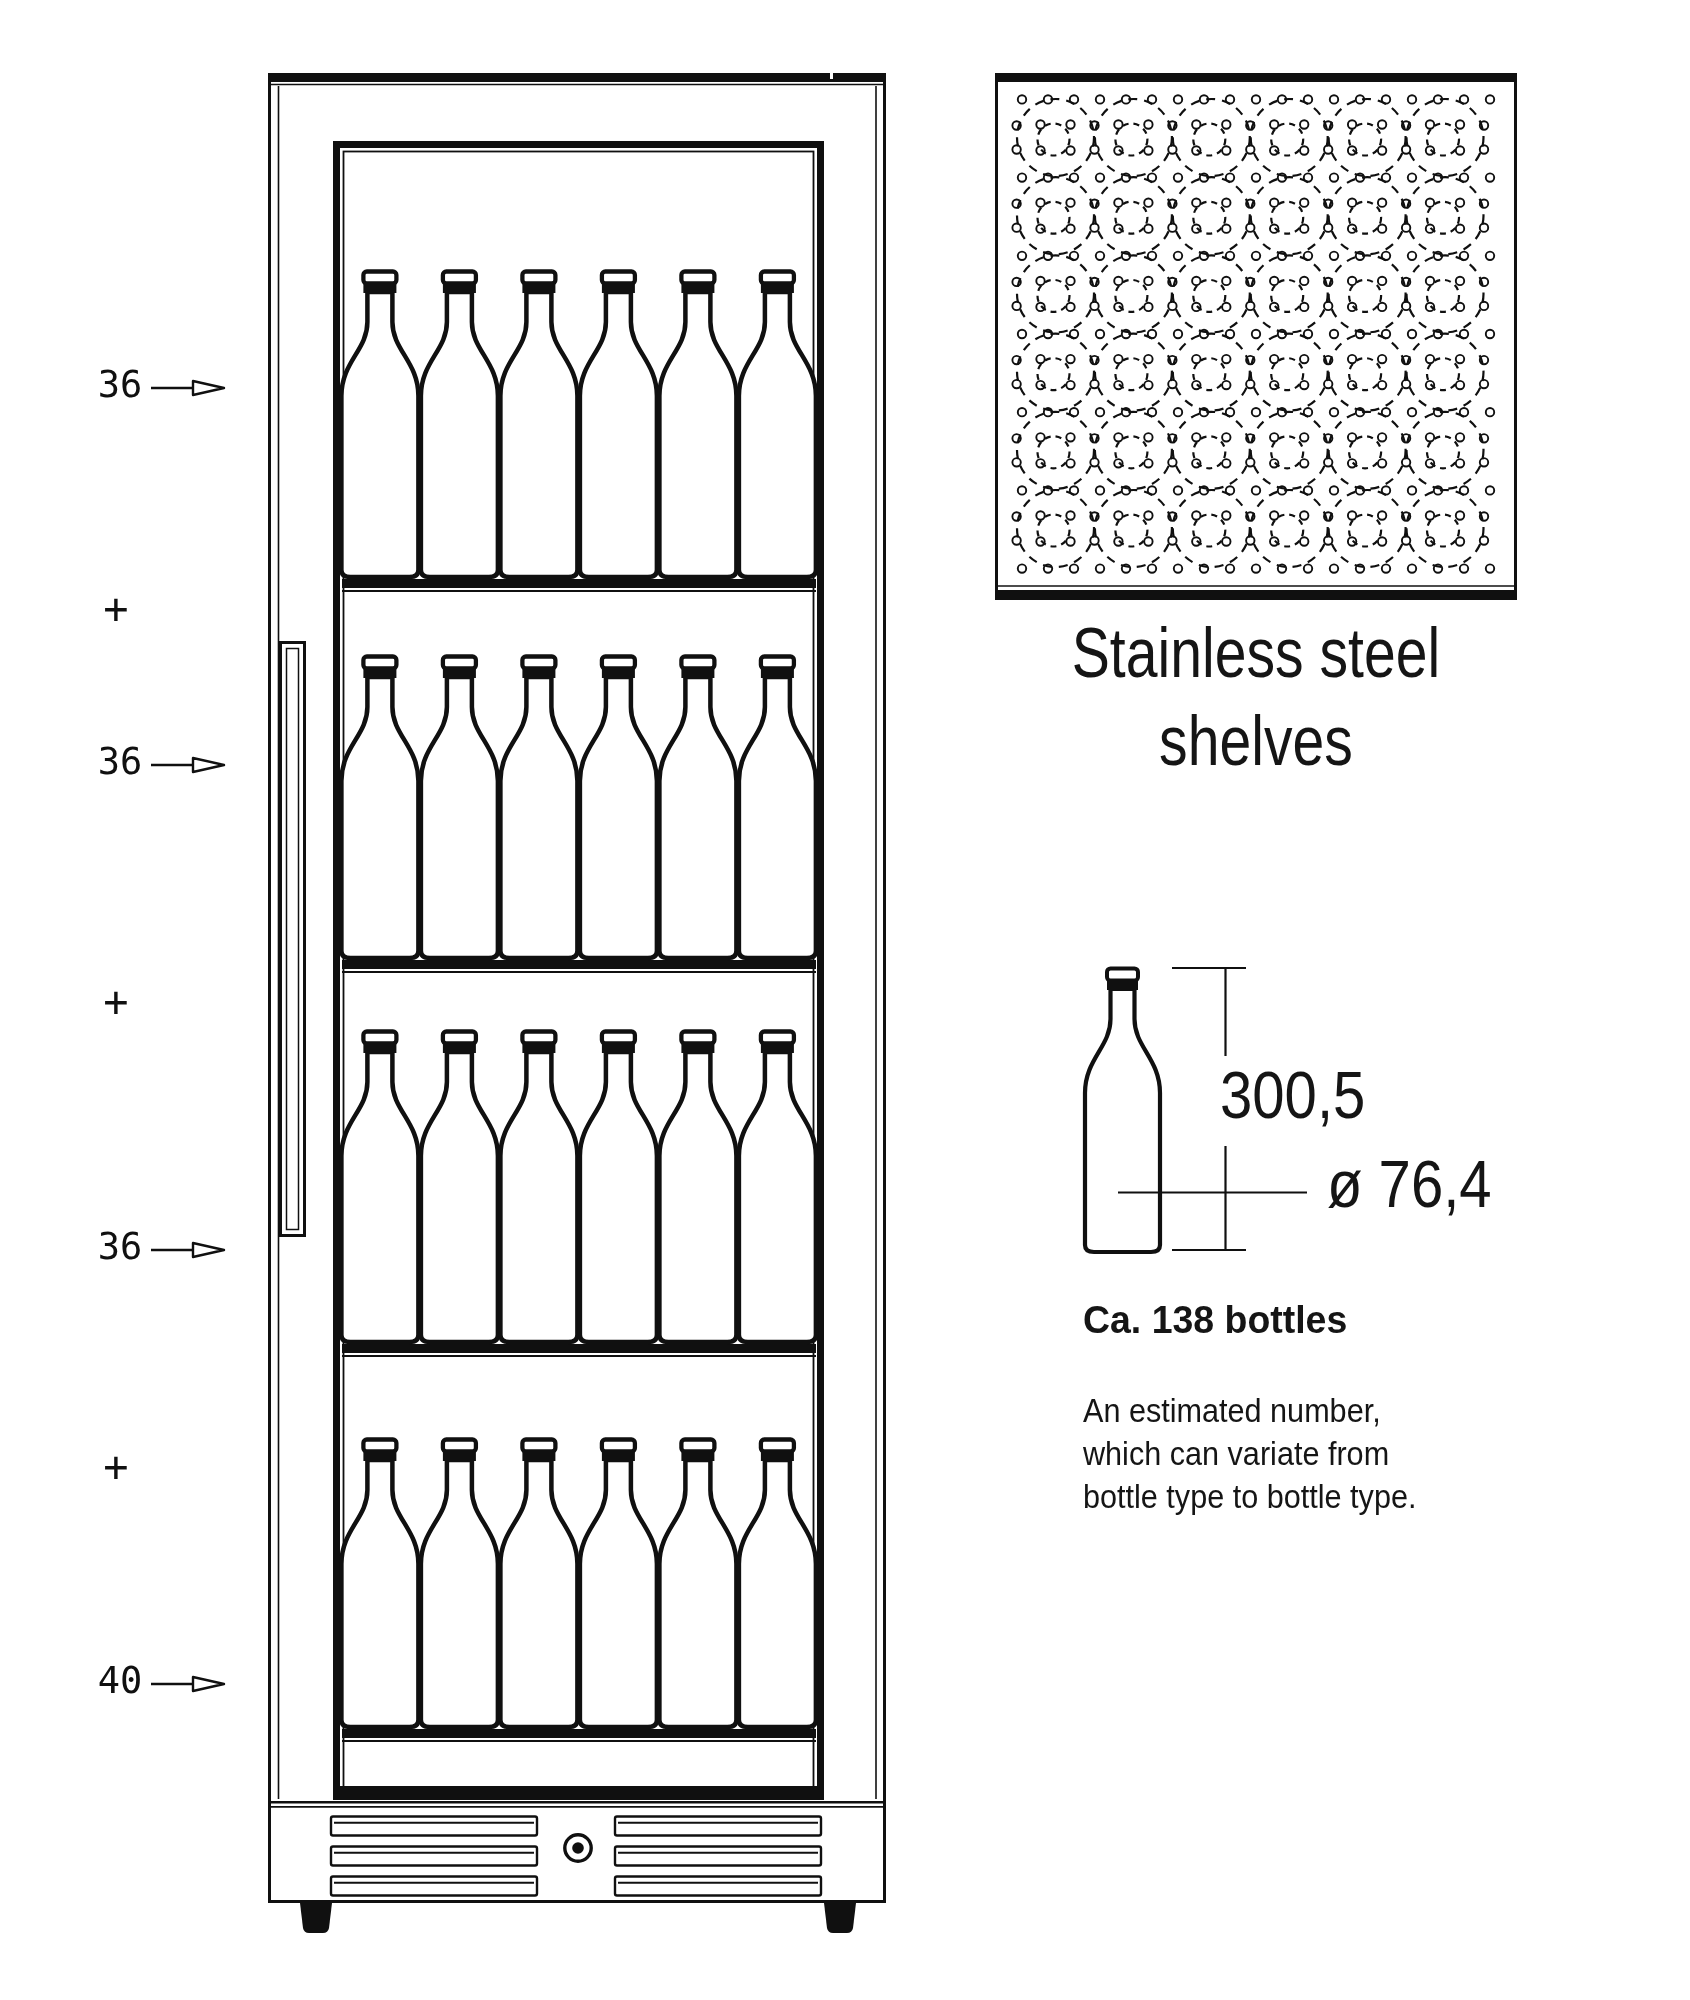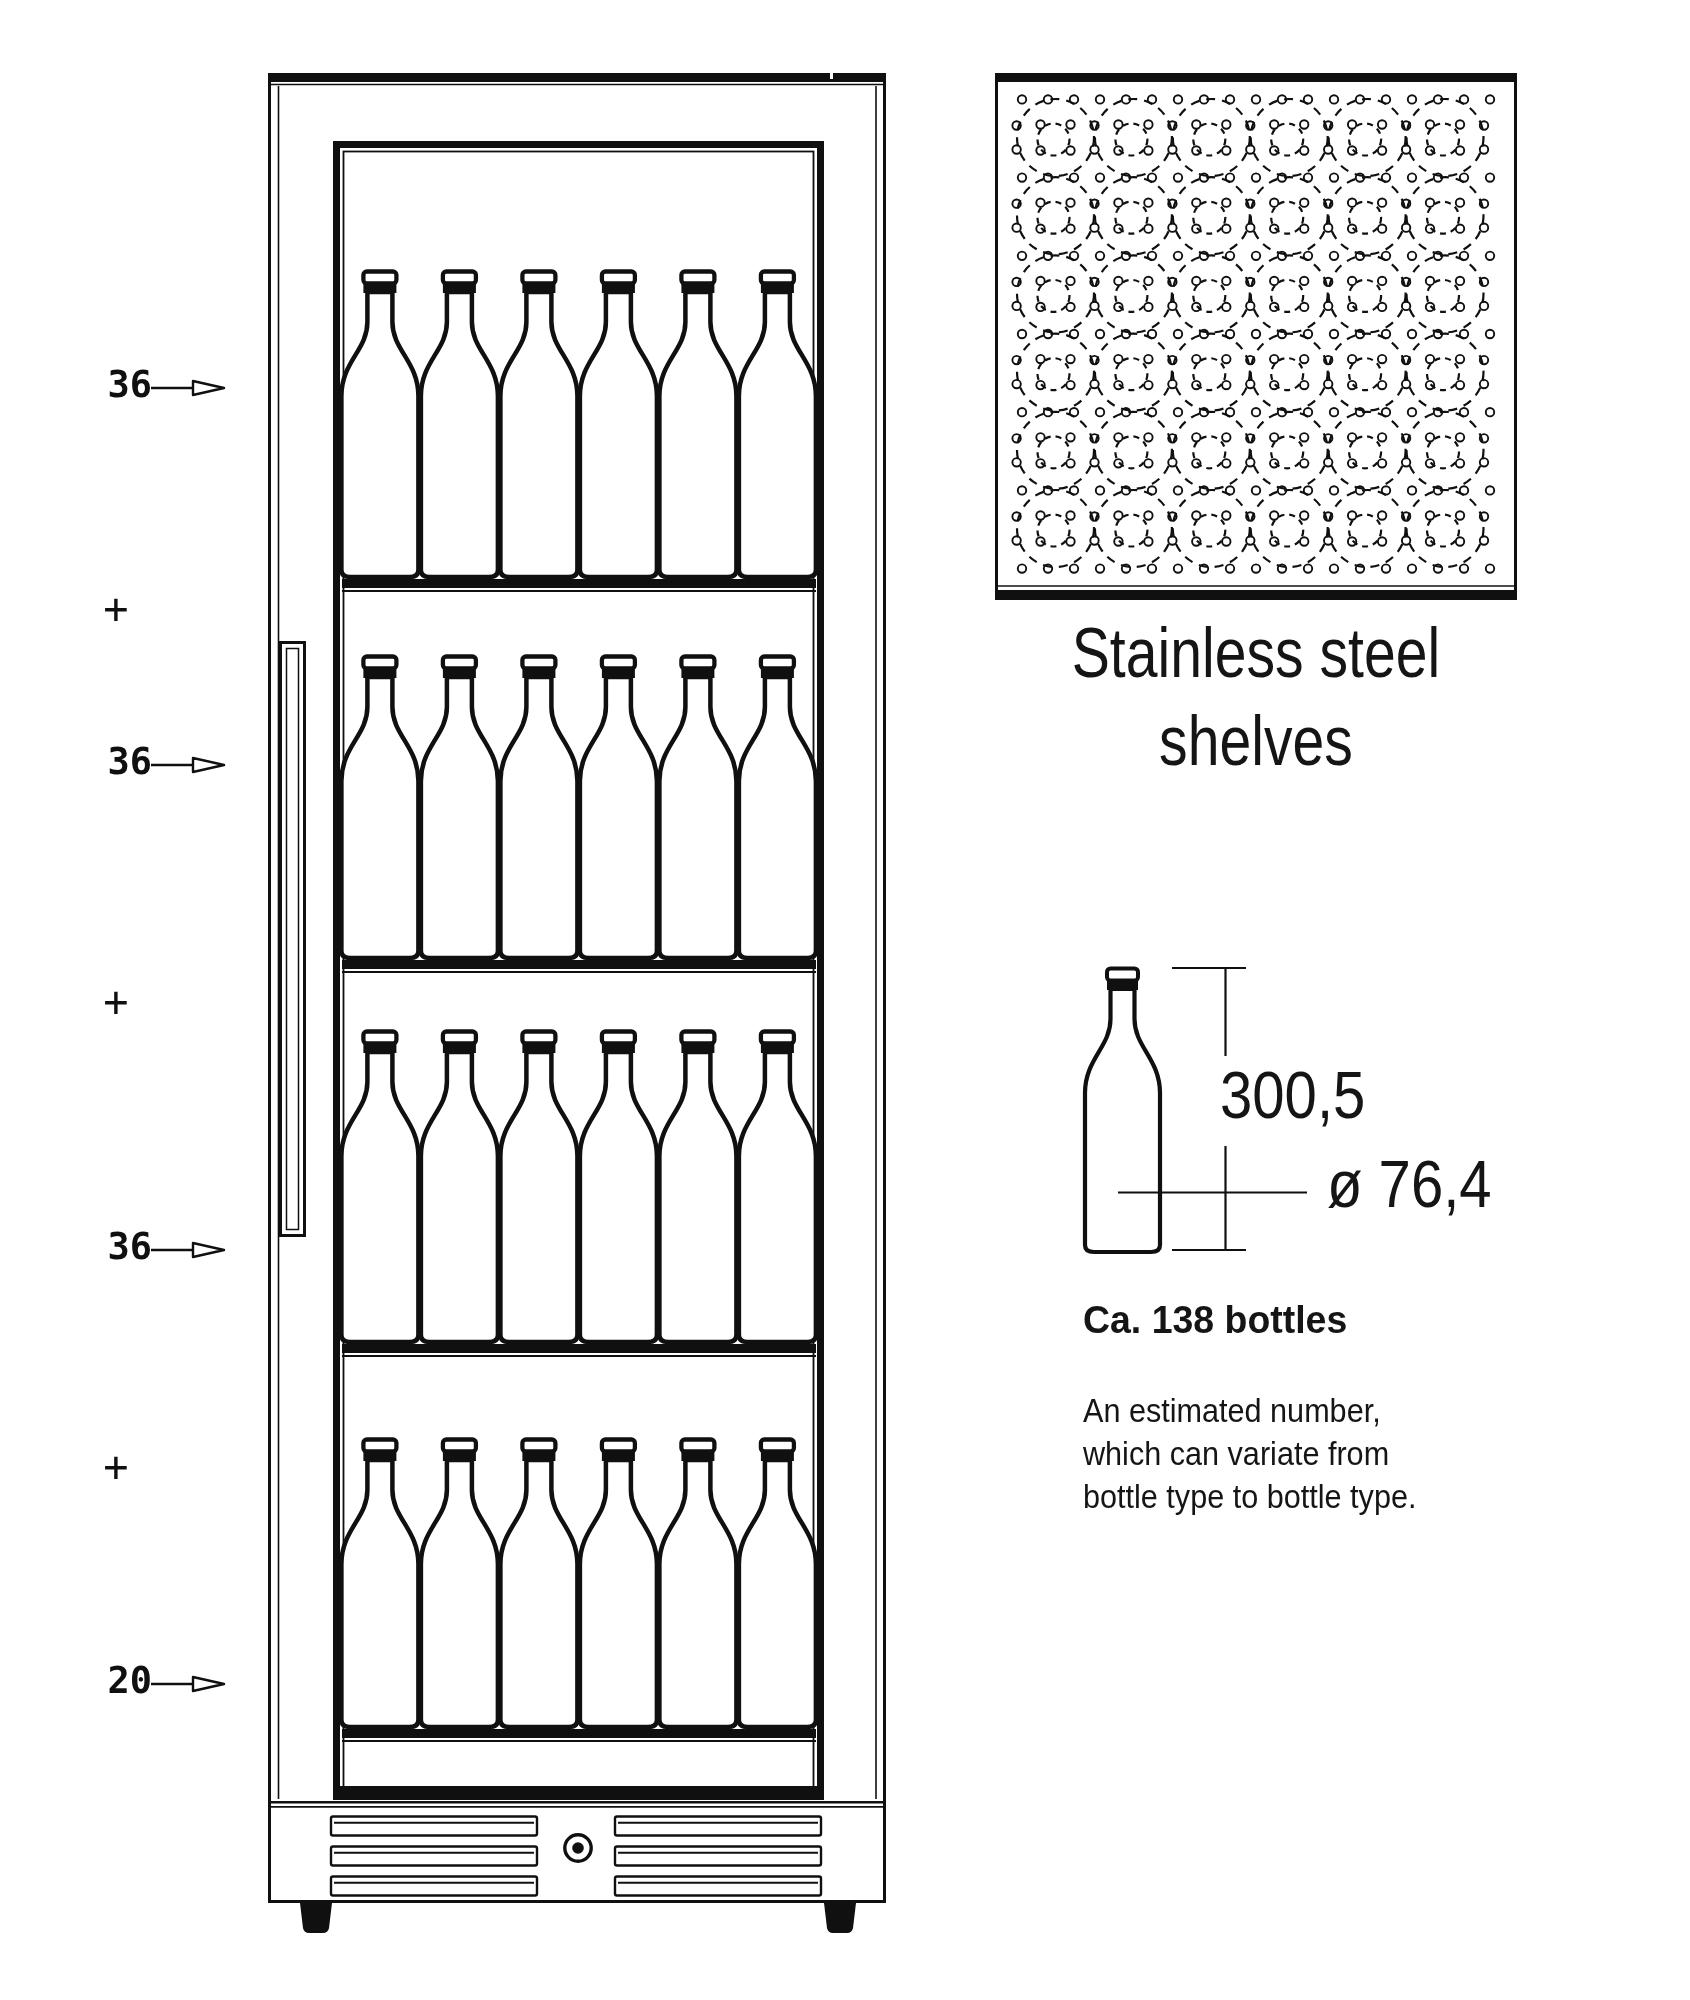--- a/index.html
+++ b/index.html
@@ -2,22 +2,22 @@
 <html><head>
 <meta charset="utf-8">
 <style>
   html,body{margin:0;padding:0;background:#ffffff;}
   #stage{
     position:relative;width:1690px;height:2000px;background:#ffffff;overflow:hidden;
     font-family:"Liberation Sans", sans-serif;color:#101010;
   }
   #art{position:absolute;left:0;top:0;}
   .cap-label{
-    position:absolute;font-family:"DejaVu Sans Mono", monospace;font-weight:bold;
-    font-size:37px;line-height:40px;color:#101010;width:64px;text-align:right;
+    position:absolute;font-family:"DejaVu Sans Mono", monospace;font-weight:normal;
+    font-size:37px;line-height:40px;color:#101010;width:64px;text-align:center;
   }
   .plus-label{
     position:absolute;font-family:"DejaVu Sans Mono", monospace;font-weight:normal;
     font-size:42px;line-height:44px;color:#101010;width:44px;text-align:center;
   }
   .sq-caption{
     position:absolute;left:995px;top:609px;width:522px;text-align:center;
     font-size:71px;line-height:88px;font-weight:normal;color:#151515;
     transform:scaleX(0.805);transform-origin:50% 0;white-space:nowrap;
   }
@@ -762,21 +762,21 @@
       </g>
     </svg>
 
   <div id="labels">
       <div class="cap-label" style="left: 88px; top: 365px;">36</div>
       <div class="plus-label" style="left: 94px; top: 587px;">+</div>
       <div class="cap-label" style="left: 88px; top: 742px;">36</div>
       <div class="plus-label" style="left: 94px; top: 980px;">+</div>
       <div class="cap-label" style="left: 88px; top: 1227px;">36</div>
       <div class="plus-label" style="left: 94px; top: 1445px;">+</div>
-      <div class="cap-label" style="left: 88px; top: 1661px;">20</div>
+      <div class="cap-label" style="left: 88px; top: 1661px;">40</div>
     </div>
 
   <div class="sq-caption">
     <span>Stainless steel</span>
     <span>shelves</span>
   </div>
 
   <div id="dim-height" class="dim-label">300,5</div>
   <div id="dim-diameter" class="dim-label">ø 76,4</div>
 

